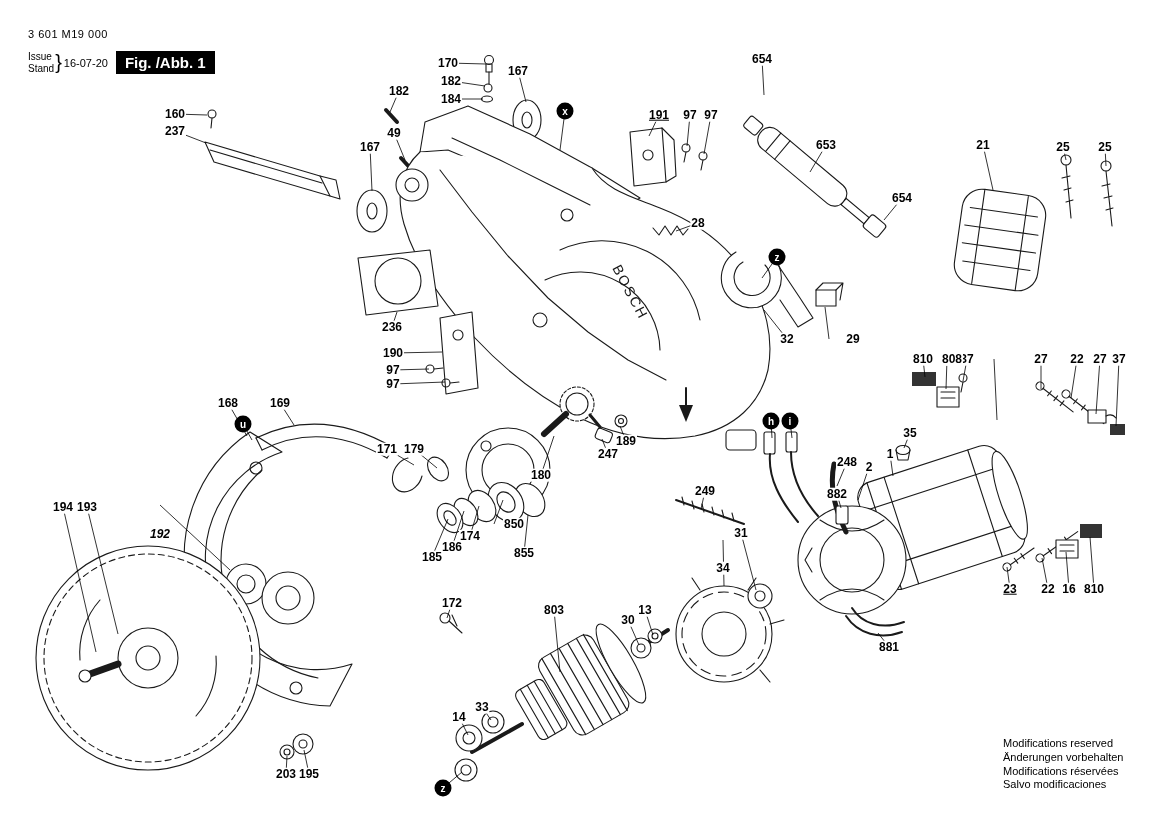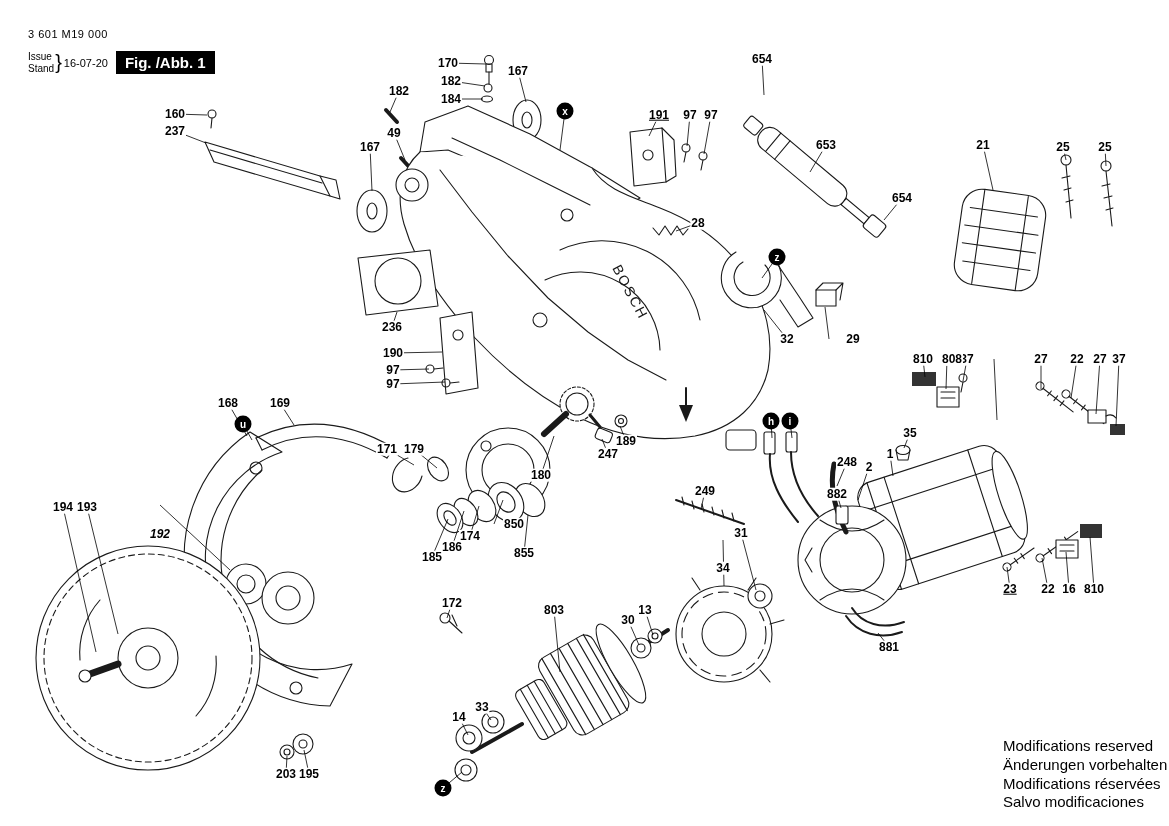--- a/index.html
+++ b/index.html
@@ -27,21 +27,21 @@
   }
 
   .header { position:absolute; left:28px; top:28px; z-index:4; }
   .model { font-size:11px; letter-spacing:0.5px; margin-bottom:11px; }
   .issue-row { display:flex; align-items:center; }
   .issue-labels { display:flex; flex-direction:column; font-size:10px; line-height:1.15; }
   .brace { font-size:20px; font-weight:normal; margin:0 2px 0 1px; }
   .date { font-size:11px; margin-right:8px; }
   .figbox { background:#000; color:#fff; font-size:15px; font-weight:bold; padding:3px 9px; }
 
-  .footer { position:absolute; left:1003px; top:737px; z-index:4; font-size:15px; line-height:1.25; }
+  .footer { position:absolute; left:1003px; top:737px; z-index:4; font-size:11px; line-height:1.25; }
 </style>
 </head>
 <body>
 
 <div id="page">
 
   <svg id="art" viewBox="0 0 1169 826" xmlns="http://www.w3.org/2000/svg">
     <g stroke="#1a1a1a" stroke-width="1.1" fill="none" stroke-linecap="round" stroke-linejoin="round">
 
       <g>

